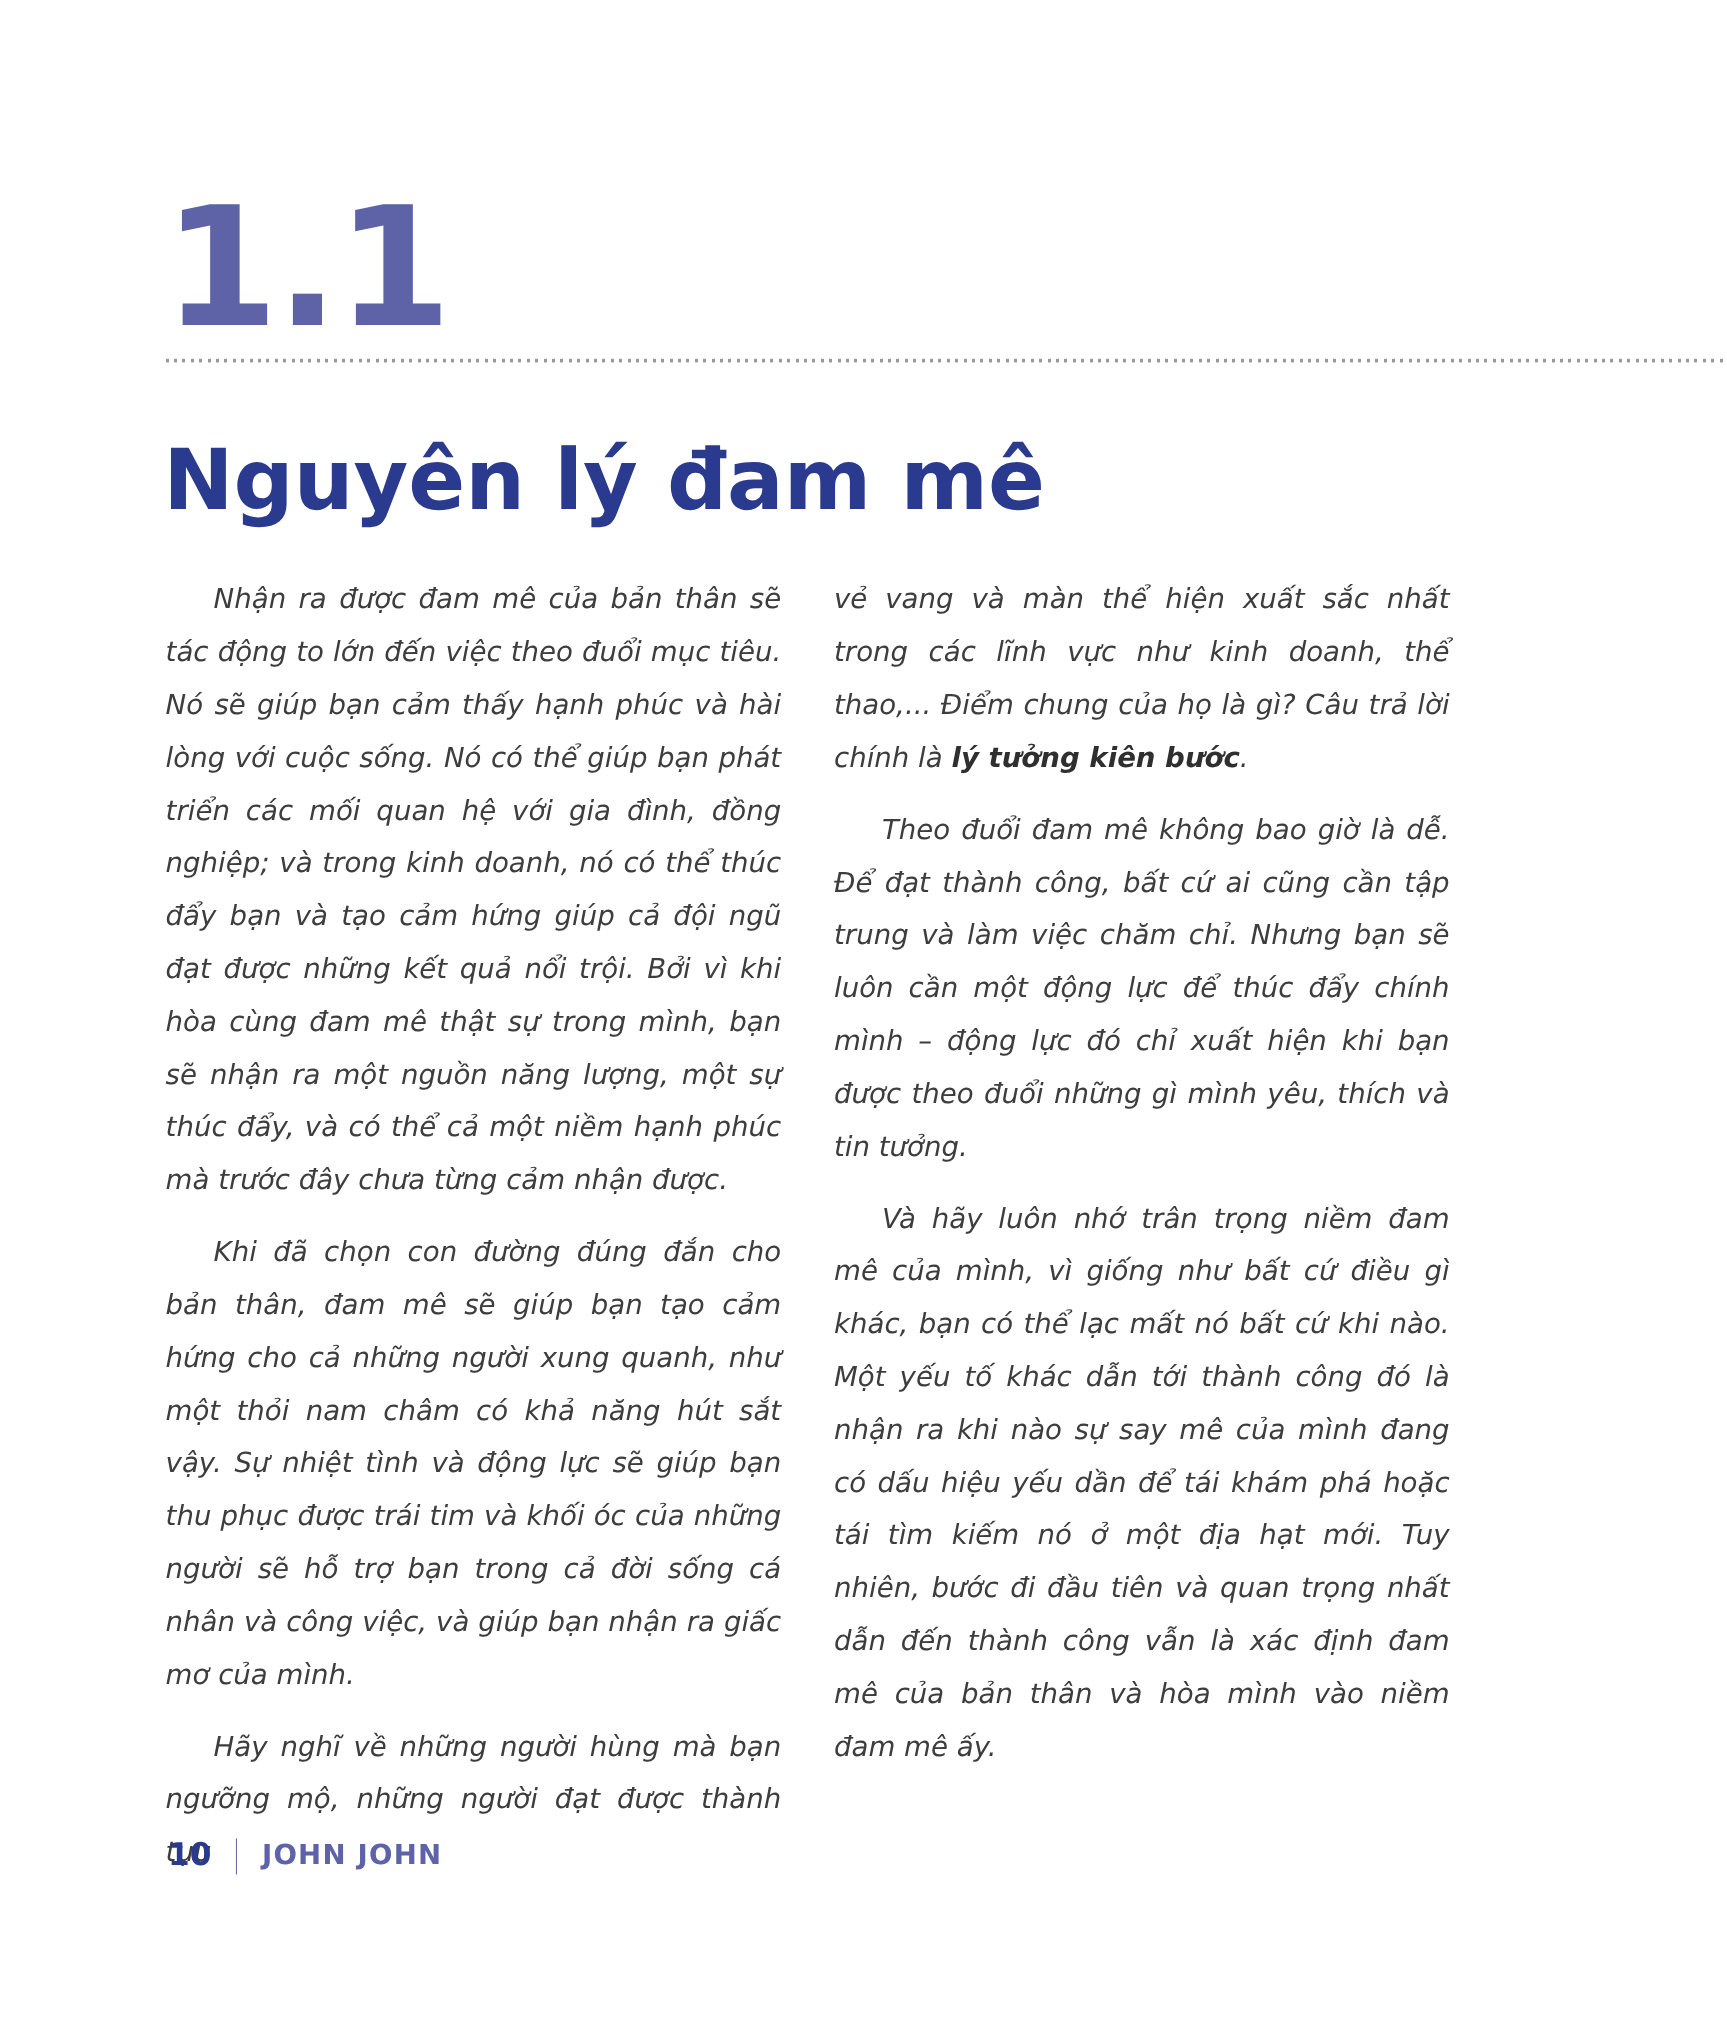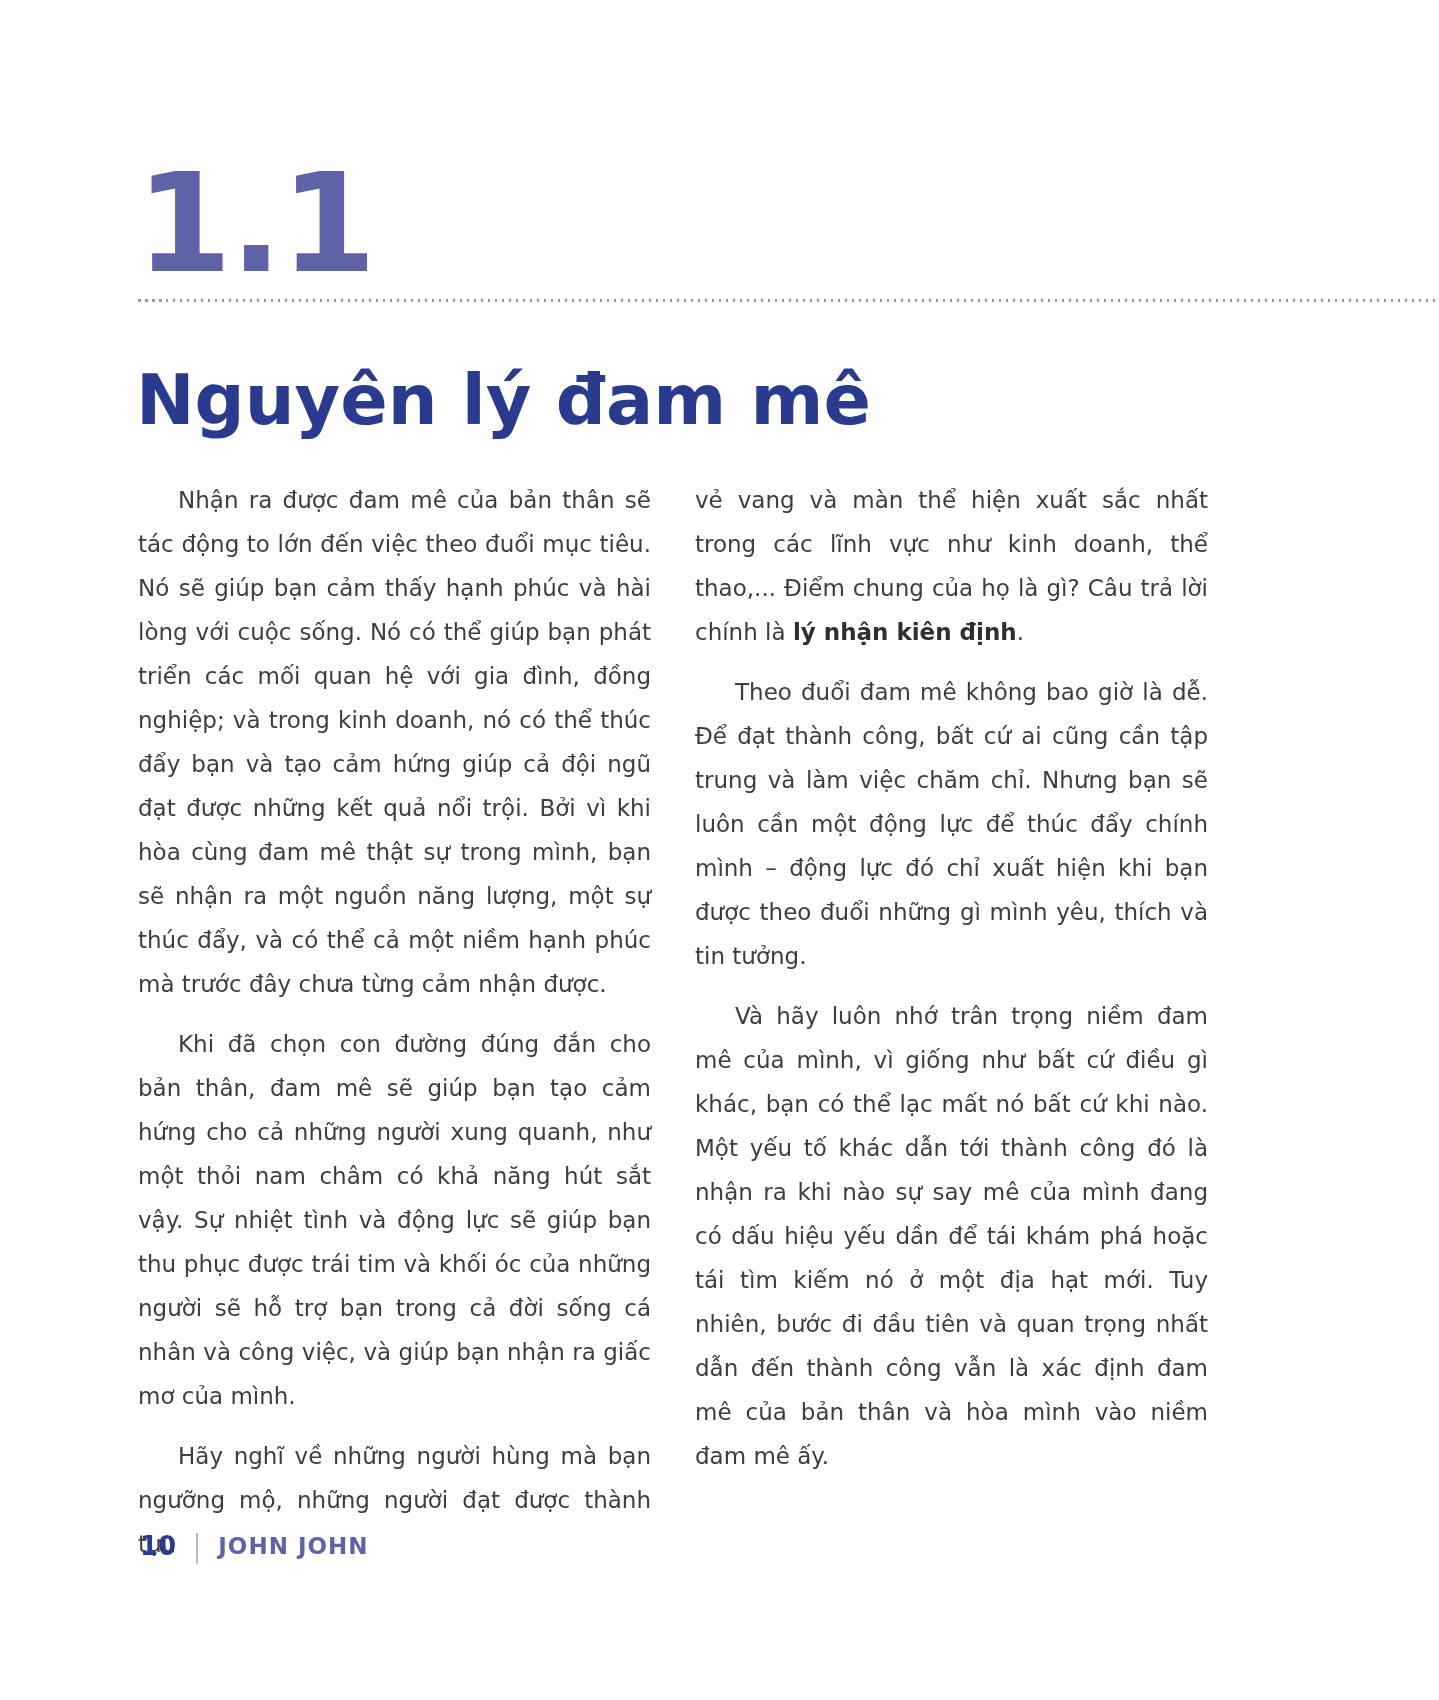--- a/index.html
+++ b/index.html
@@ -56,20 +56,21 @@
   }
   .column{
     width:513px;
     color:var(--body);
     font-size:23px;
     line-height:44px;
     text-align:justify;
   }
   .column p{
     margin:0 0 16px 0;
+    font-style:italic;
   }
   .column p.indent{
     text-indent:40px;
   }
   .column b{font-weight:bold;color:#2f2f2f;}
   .footer{
     position:absolute;
     left:140px;
     top:1528px;
     display:flex;
@@ -106,21 +107,21 @@
 
   <h1 class="chapter-title">Nguyên lý đam mê</h1>
 
   <div class="body-columns">
     <div class="column" id="left-col">
         <p class="indent"><span>Nhận ra được đam mê của bản thân sẽ tác động to lớn đến việc theo đuổi mục tiêu. Nó sẽ giúp bạn cảm thấy hạnh phúc và hài lòng với cuộc sống. Nó có thể giúp bạn phát triển các mối quan hệ với gia đình, đồng nghiệp; và trong kinh doanh, nó có thể thúc đẩy bạn và tạo cảm hứng giúp cả đội ngũ đạt được những kết quả nổi trội. Bởi vì khi hòa cùng đam mê thật sự trong mình, bạn sẽ nhận ra một nguồn năng lượng, một sự thúc đẩy, và có thể cả một niềm hạnh phúc mà trước đây chưa từng cảm nhận được.</span></p>
         <p class="indent"><span>Khi đã chọn con đường đúng đắn cho bản thân, đam mê sẽ giúp bạn tạo cảm hứng cho cả những người xung quanh, như một thỏi nam châm có khả năng hút sắt vậy. Sự nhiệt tình và động lực sẽ giúp bạn thu phục được trái tim và khối óc của những người sẽ hỗ trợ bạn trong cả đời sống cá nhân và công việc, và giúp bạn nhận ra giấc mơ của mình.</span></p>
         <p class="indent"><span>Hãy nghĩ về những người hùng mà bạn ngưỡng mộ, những người đạt được thành tựu</span></p>
       </div>
     <div class="column" id="right-col">
-        <p><span>vẻ vang và màn thể hiện xuất sắc nhất trong các lĩnh vực như kinh doanh, thể thao,... Điểm chung của họ là gì? Câu trả lời chính là </span><b>lý nhận kiên định</b><span>.</span></p>
+        <p><span>vẻ vang và màn thể hiện xuất sắc nhất trong các lĩnh vực như kinh doanh, thể thao,... Điểm chung của họ là gì? Câu trả lời chính là </span><b>lý tưởng kiên bước</b><span>.</span></p>
         <p class="indent"><span>Theo đuổi đam mê không bao giờ là dễ. Để đạt thành công, bất cứ ai cũng cần tập trung và làm việc chăm chỉ. Nhưng bạn sẽ luôn cần một động lực để thúc đẩy chính mình – động lực đó chỉ xuất hiện khi bạn được theo đuổi những gì mình yêu, thích và tin tưởng.</span></p>
         <p class="indent"><span>Và hãy luôn nhớ trân trọng niềm đam mê của mình, vì giống như bất cứ điều gì khác, bạn có thể lạc mất nó bất cứ khi nào. Một yếu tố khác dẫn tới thành công đó là nhận ra khi nào sự say mê của mình đang có dấu hiệu yếu dần để tái khám phá hoặc tái tìm kiếm nó ở một địa hạt mới. Tuy nhiên, bước đi đầu tiên và quan trọng nhất dẫn đến thành công vẫn là xác định đam mê của bản thân và hòa mình vào niềm đam mê ấy.</span></p>
       </div>
   </div>
 
   <div class="footer">
     <span class="page-number">10</span>
     <span class="footer-divider">|</span>
     <span class="author-name">JOHN JOHN</span>
   </div>

